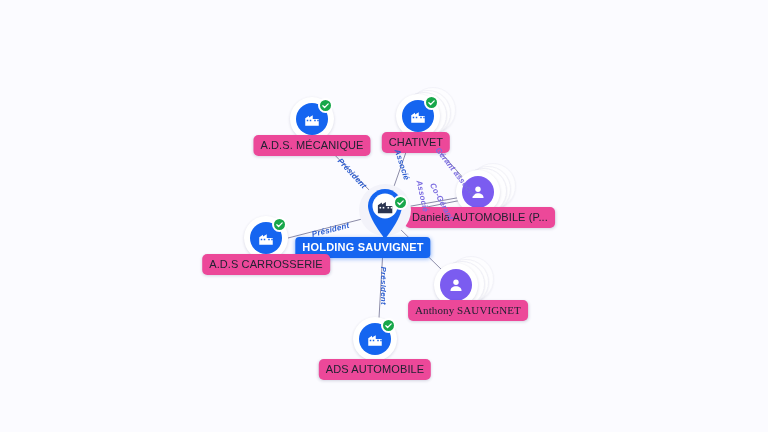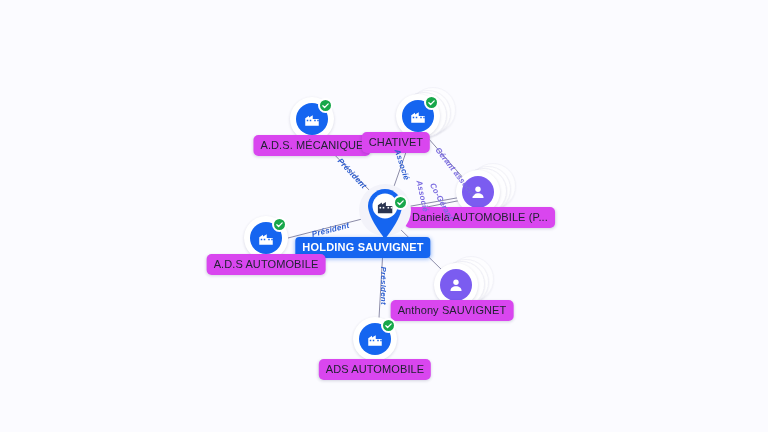--- a/index.html
+++ b/index.html
@@ -94,21 +94,21 @@
     justify-content: center;
     box-sizing: border-box;
   }
   .check svg { display: block; }
 
   
   .node-label {
     position: absolute;
     transform: translateX(-50%);
     white-space: nowrap;
-    background: #d946ef;
+    background: #ec4899;
     color: #222233;
     font-size: 11px;
     line-height: 13px;
     padding: 4px 7px;
     border-radius: 5px;
     box-shadow: 0 1px 3px rgba(40,40,90,.18);
     letter-spacing: .1px;
   }
   .node-label.focus {
     background: #1565f0;
@@ -185,21 +185,21 @@
               <rect x="19" y="13" width="2" height="2" fill="#1565f0"></rect>
             </svg>
           </div>
           <div class="check" style="left: 30px; top: 3px;">
             <svg width="9" height="9" viewBox="0 0 24 24" aria-hidden="true">
               <path d="M5 12.6l4.6 4.6L19.2 7.6" stroke="#ffffff" stroke-width="3.4" fill="none" stroke-linecap="round" stroke-linejoin="round"></path>
             </svg>
           </div>
         </div>
       </div>
-      <div class="node-label" style="left: 396px; top: 132px;">CHATIVET</div>
+      <div class="node-label" style="left: 416px; top: 132px;">CHATIVET</div>
       <div class="node" style="left: 478px; top: 192px;">
         <div class="node-circle-wrap">
           <div class="stack-c" style="left: 16px; top: -5px; opacity: 0.55;"></div>
           <div class="stack-c" style="left: 11px; top: -2px; opacity: 0.7;"></div>
           <div class="stack-c" style="left: 6.5px; top: 0px; opacity: 0.85;"></div>
           <div class="halo"></div>
           <div class="disc person">
             <svg width="18" height="18" viewBox="0 0 24 24" aria-hidden="true">
               <circle cx="12" cy="8.4" r="3.6" fill="#ffffff"></circle>
               <path fill="#ffffff" d="M4.6 20c0-4.1 3.3-6.2 7.4-6.2s7.4 2.1 7.4 6.2z"></path>
@@ -240,36 +240,36 @@
               <rect x="19" y="13" width="2" height="2" fill="#1565f0"></rect>
             </svg>
           </div>
           <div class="check" style="left: 30px; top: 3px;">
             <svg width="9" height="9" viewBox="0 0 24 24" aria-hidden="true">
               <path d="M5 12.6l4.6 4.6L19.2 7.6" stroke="#ffffff" stroke-width="3.4" fill="none" stroke-linecap="round" stroke-linejoin="round"></path>
             </svg>
           </div>
         </div>
       </div>
-      <div class="node-label" style="left: 266px; top: 254px;">A.D.S AUTOMOBILE</div>
+      <div class="node-label" style="left: 266px; top: 254px;">A.D.S CARROSSERIE</div>
       <div class="node" style="left: 456px; top: 285px;">
         <div class="node-circle-wrap">
           <div class="stack-c" style="left: 16px; top: -5px; opacity: 0.55;"></div>
           <div class="stack-c" style="left: 11px; top: -2px; opacity: 0.7;"></div>
           <div class="stack-c" style="left: 6.5px; top: 0px; opacity: 0.85;"></div>
           <div class="halo"></div>
           <div class="disc person">
             <svg width="18" height="18" viewBox="0 0 24 24" aria-hidden="true">
               <circle cx="12" cy="8.4" r="3.6" fill="#ffffff"></circle>
               <path fill="#ffffff" d="M4.6 20c0-4.1 3.3-6.2 7.4-6.2s7.4 2.1 7.4 6.2z"></path>
             </svg>
           </div>
         </div>
       </div>
-      <div class="node-label" style="left: 452px; top: 300px;">Anthony SAUVIGNET</div>
+      <div class="node-label" style="left: 468px; top: 300px; font-family: Liberation Serif, serif;">Anthony SAUVIGNET</div>
       <div class="node" style="left: 375px; top: 339px;">
         <div class="node-circle-wrap">
           <div class="halo"></div>
           <div class="disc company">
             <svg width="18" height="18" viewBox="0 0 24 24" aria-hidden="true">
               <path fill="#ffffff" d="M3 21V11l5-3.4V10l5-3v5h8v9H3z"></path>
               <rect x="5" y="13" width="2" height="2" fill="#1565f0"></rect>
               <rect x="9" y="13" width="2" height="2" fill="#1565f0"></rect>
               <rect x="15" y="13" width="2" height="2" fill="#1565f0"></rect>
               <rect x="19" y="13" width="2" height="2" fill="#1565f0"></rect>

